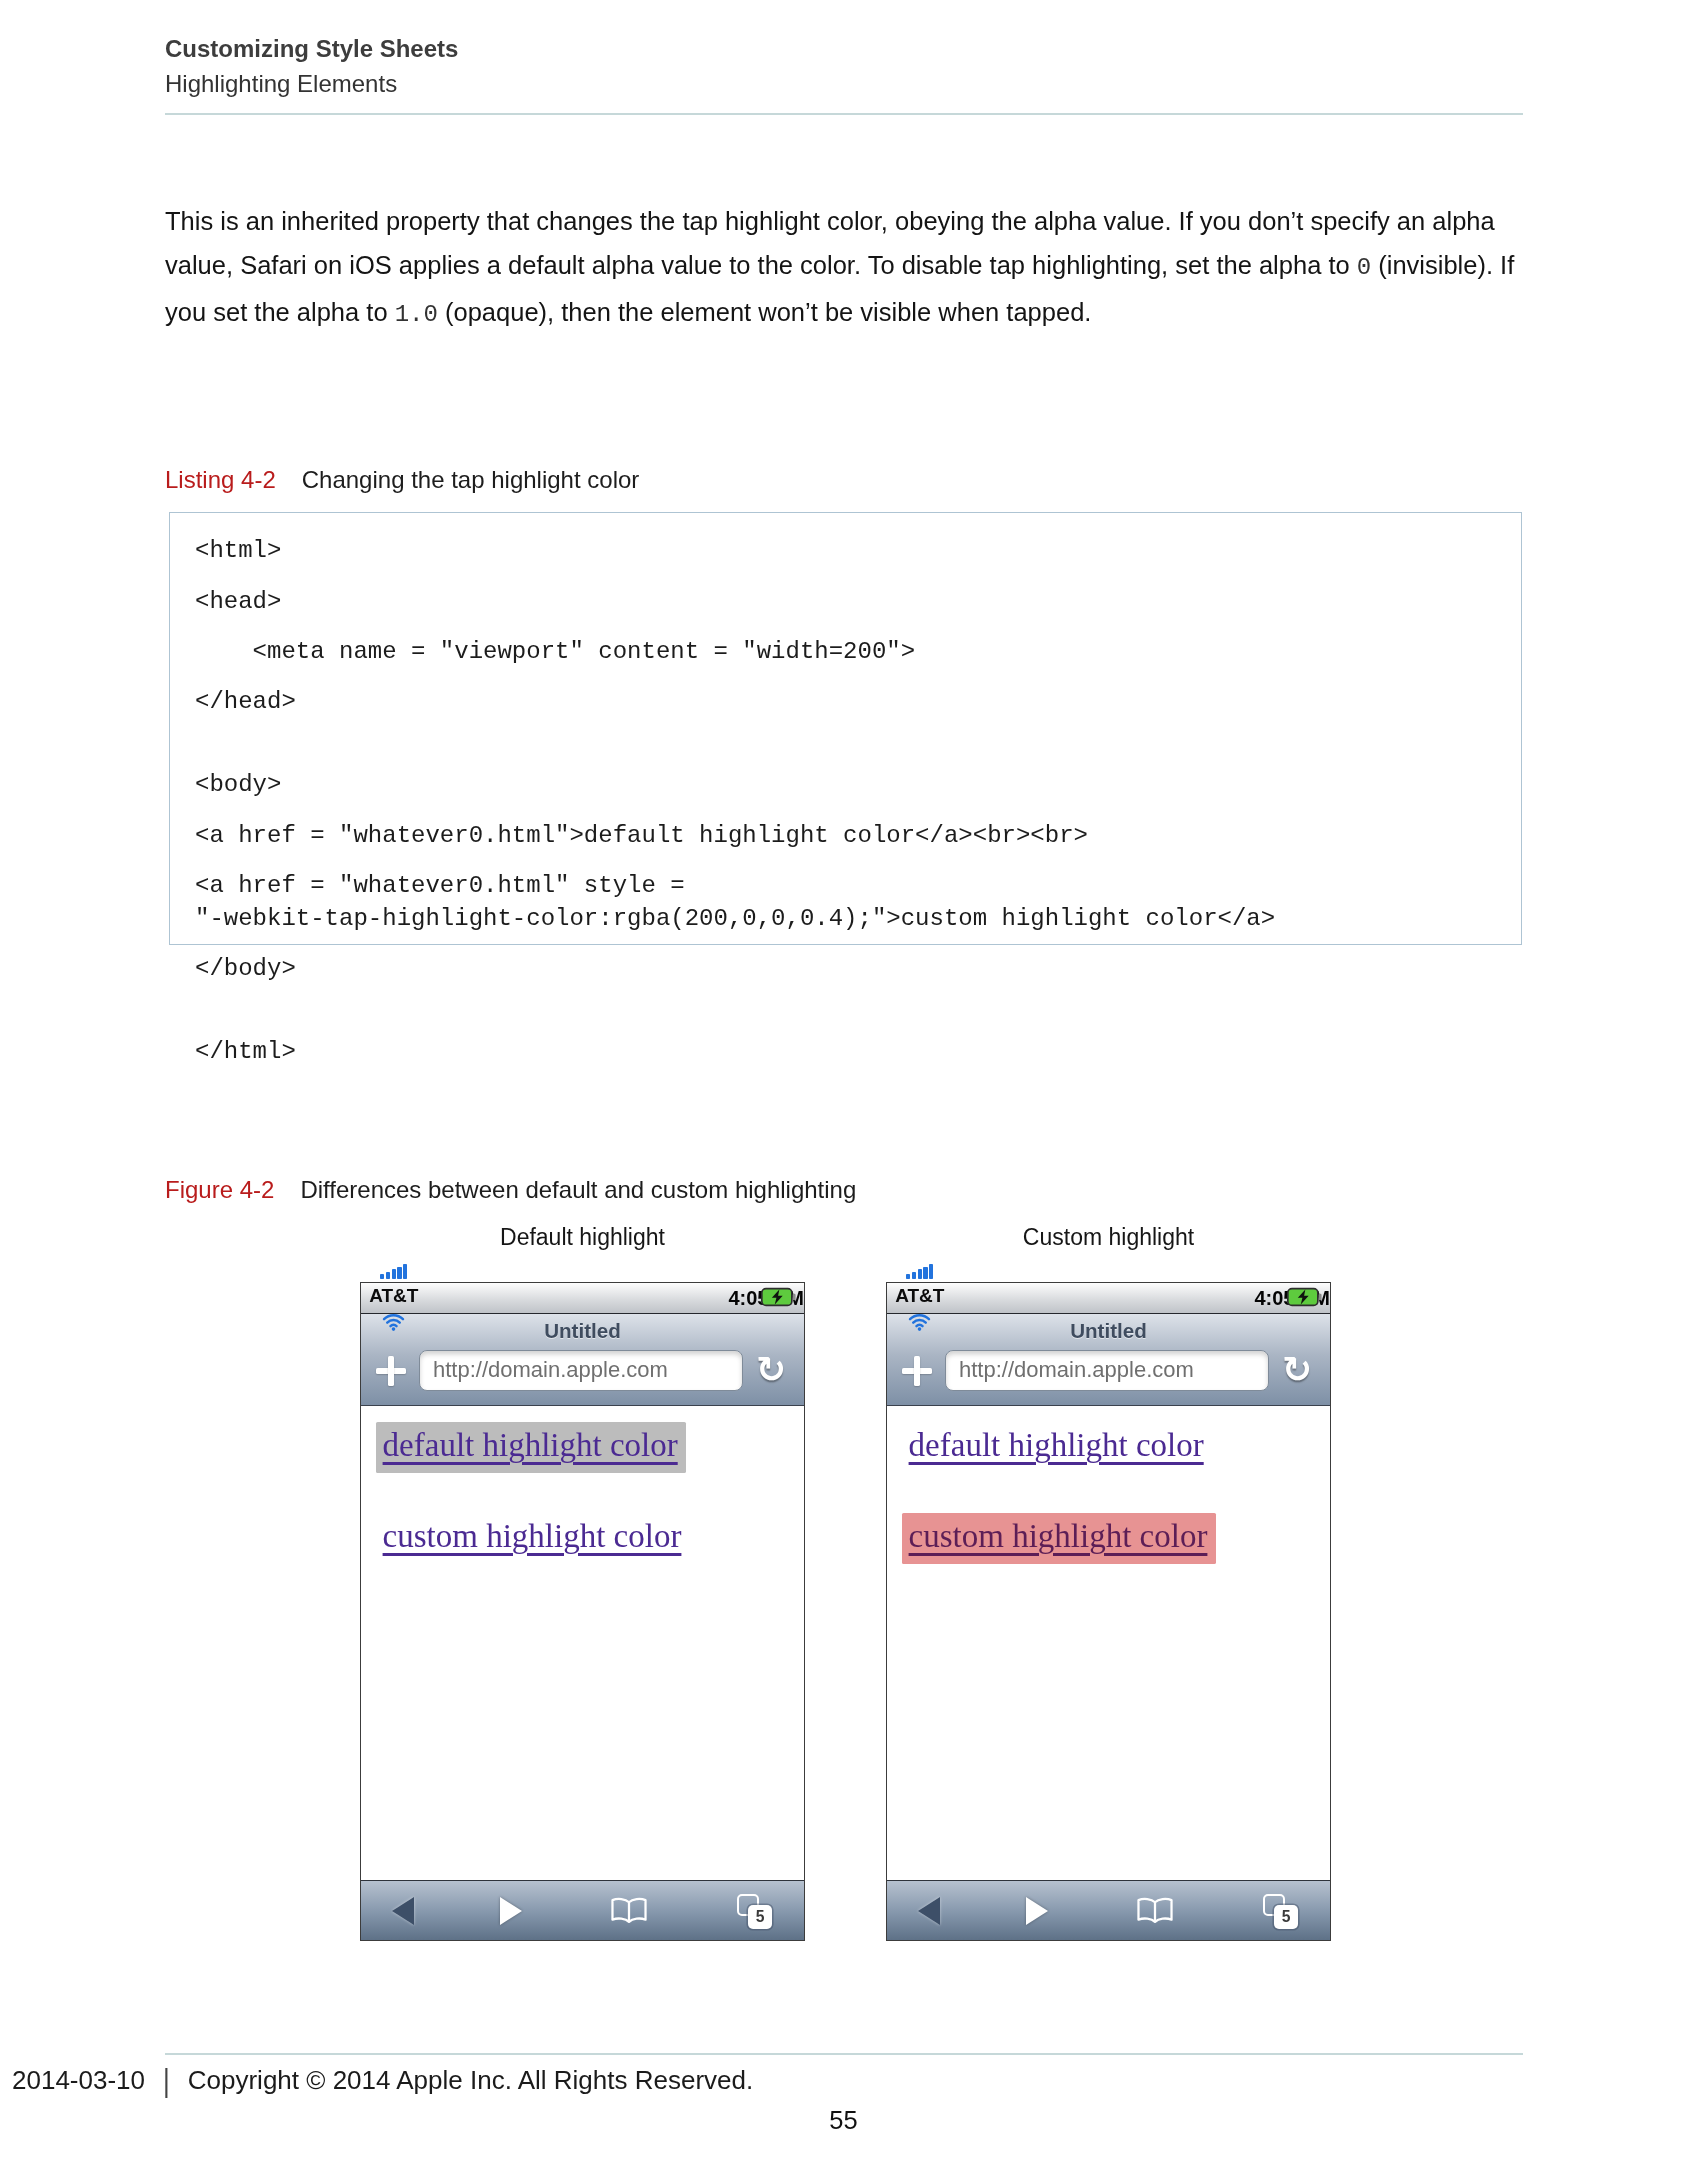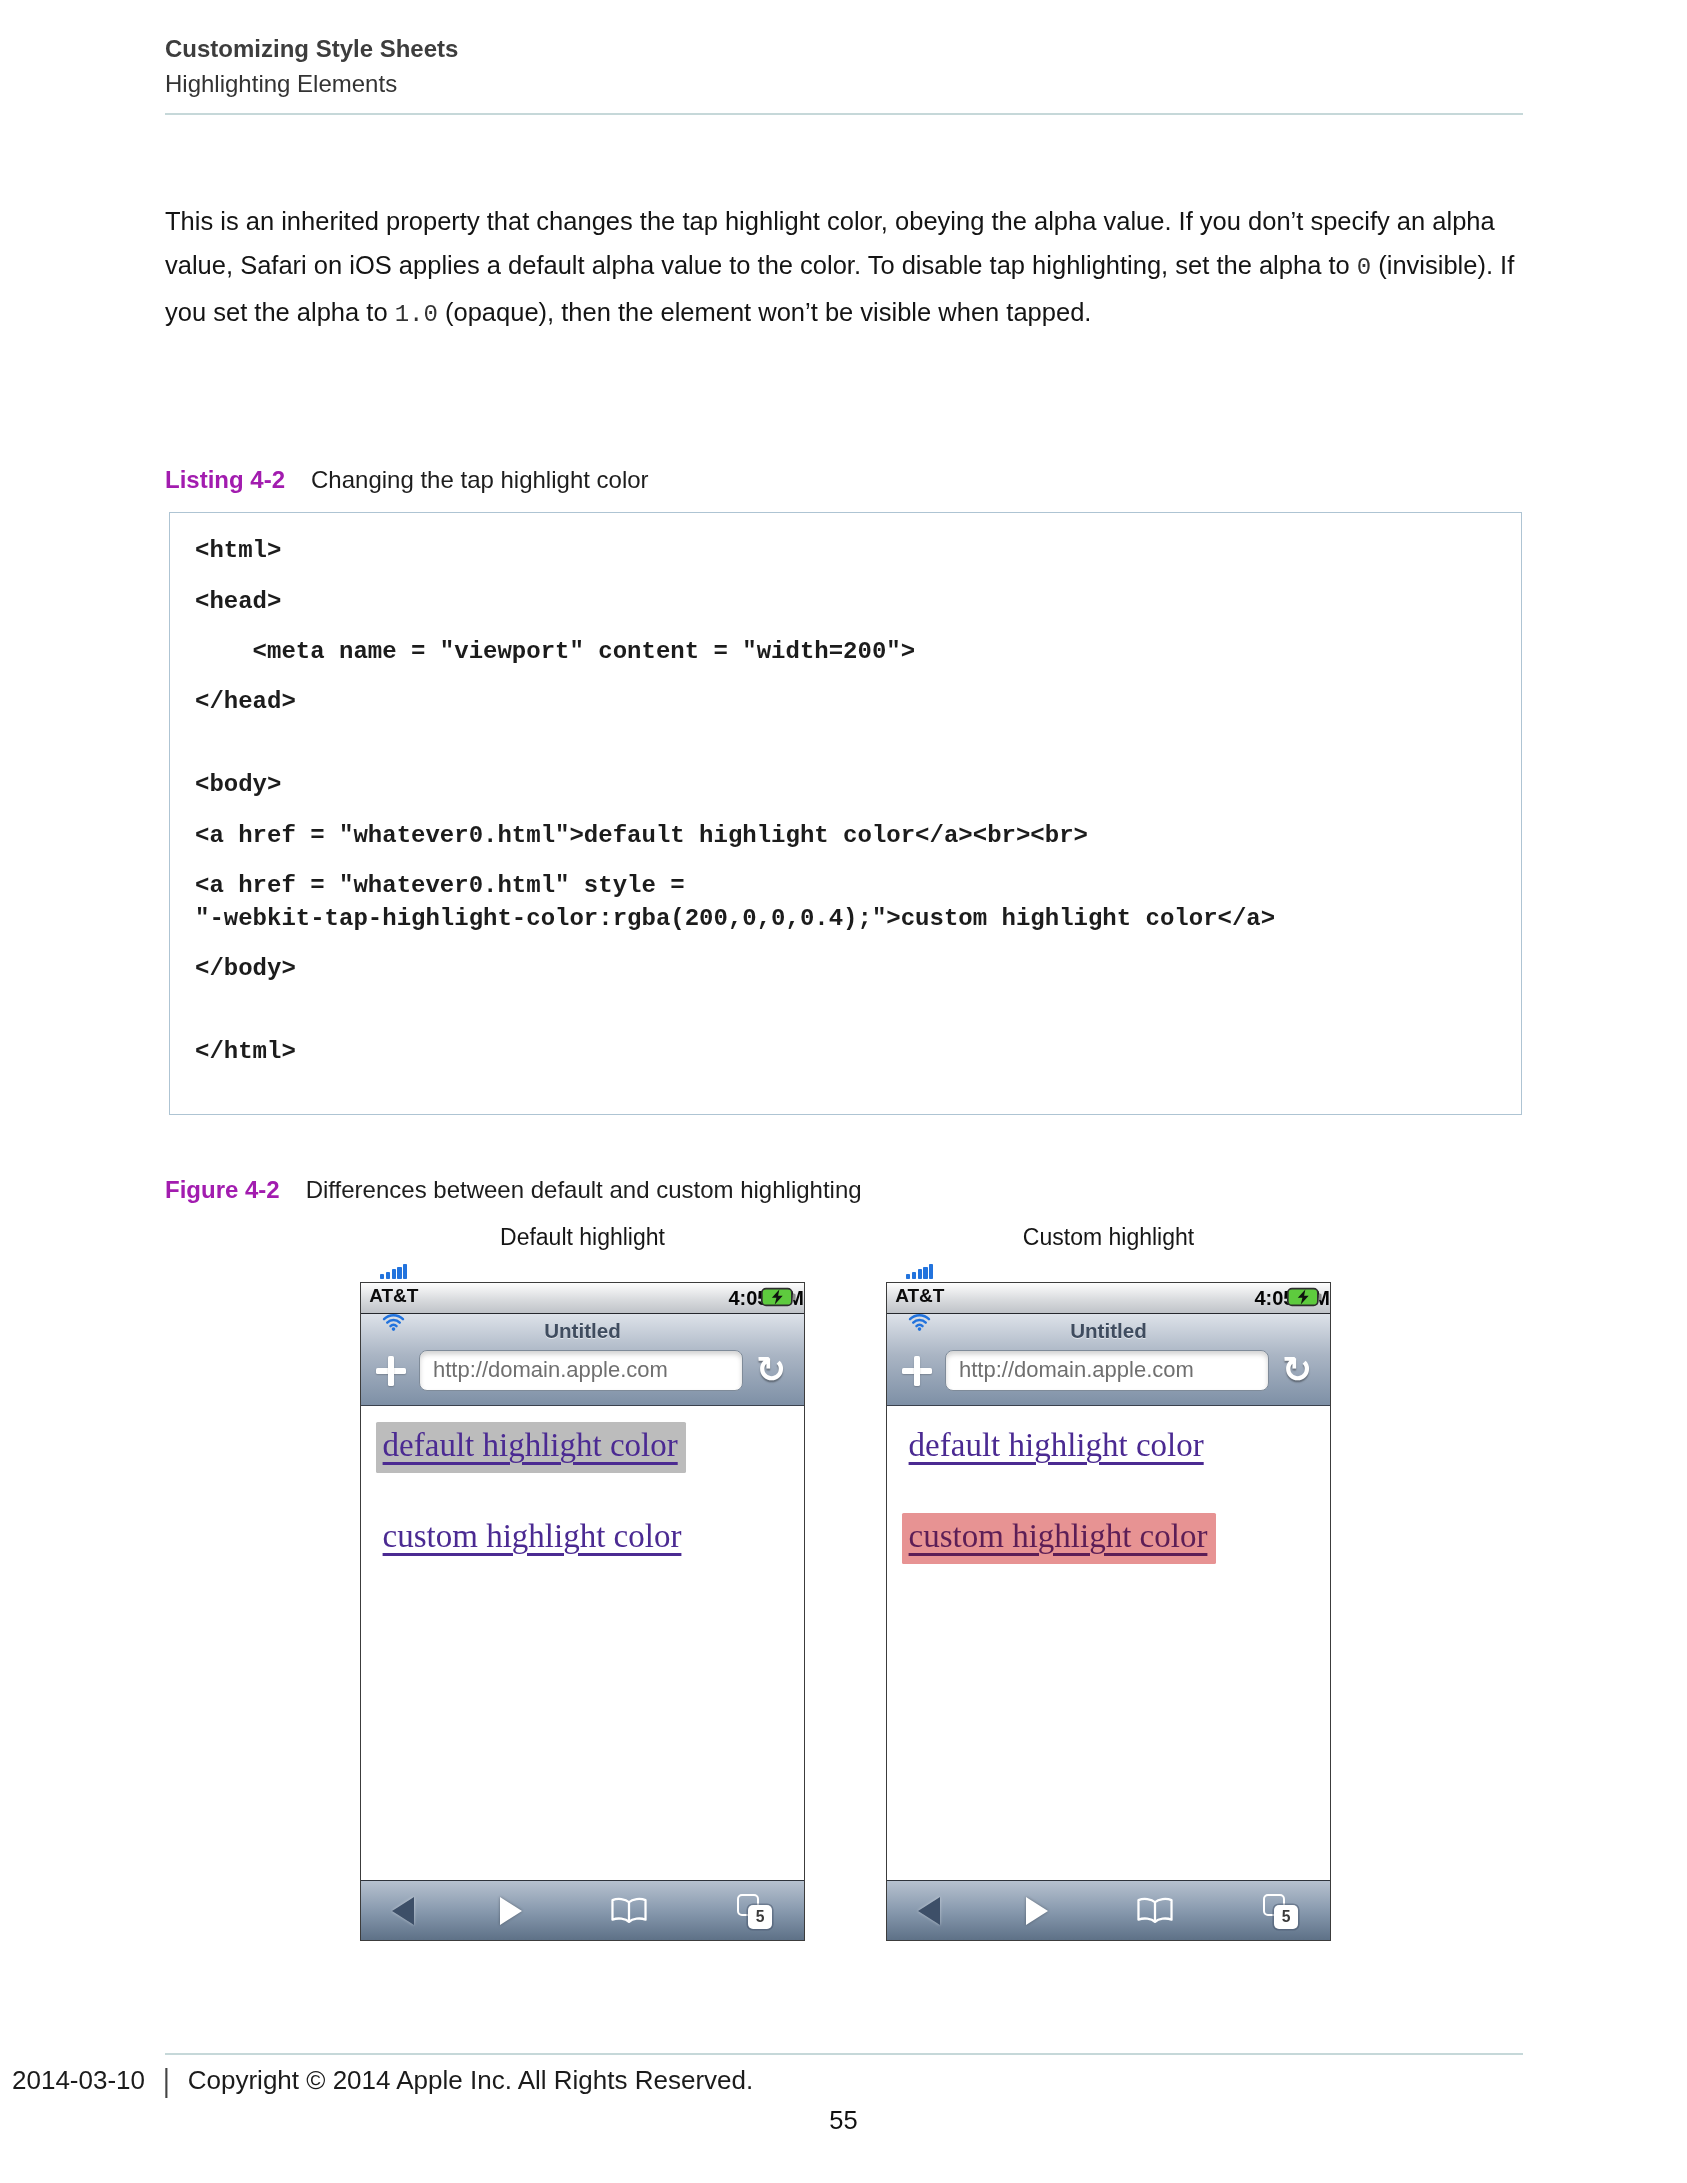--- a/index.html
+++ b/index.html
@@ -16,27 +16,27 @@
   .rule.bottom { top:2053px; }
 
   
   .para { position:absolute; left:165px; width:1368px; font-size:25.5px; line-height:44px; color:#141414; }
   .p1 { top:199px; }
   .p2 { top:372px; }
   .inline-code { font-family:"Liberation Mono","DejaVu Sans Mono",monospace; font-size:24px; color:#333; }
 
   
   .caption { position:absolute; left:165px; font-size:24px; color:#1d1d1d; }
-  .caption .cap-label { font-weight:bold; color:#a21caf; margin-right:26px; }
+  .caption .cap-label { font-weight:normal; color:#b91c1c; margin-right:26px; }
   .listing-caption { top:466px; }
   .figure-caption { top:1176px; }
 
   
-  .code-box { position:absolute; left:169px; top:512px; width:1353px; height:603px;
-              border:1.6px solid #aec4d3; background:#ffffff; padding:21.4px 0 0 25px;font-weight:bold; }
+  .code-box { position:absolute; left:169px; top:512px; width:1353px; height:433px;
+              border:1.6px solid #aec4d3; background:#ffffff; padding:21.4px 0 0 25px; }
   .code-line { font-family:"Liberation Mono","DejaVu Sans Mono",monospace; font-size:24px;
                line-height:33px; margin-bottom:17.3px; white-space:pre; color:#1c1c1c; }
   .code-line.wrap { margin-bottom:0; }
   .code-line.blank-before { margin-top:50px; }
 
   
   .fig-col-label { position:absolute; top:1224px; width:445px; text-align:center; font-size:23px; color:#161616; }
   .fig-col-label.left { left:360px; }
   .fig-col-label.right { left:886px; }
 

